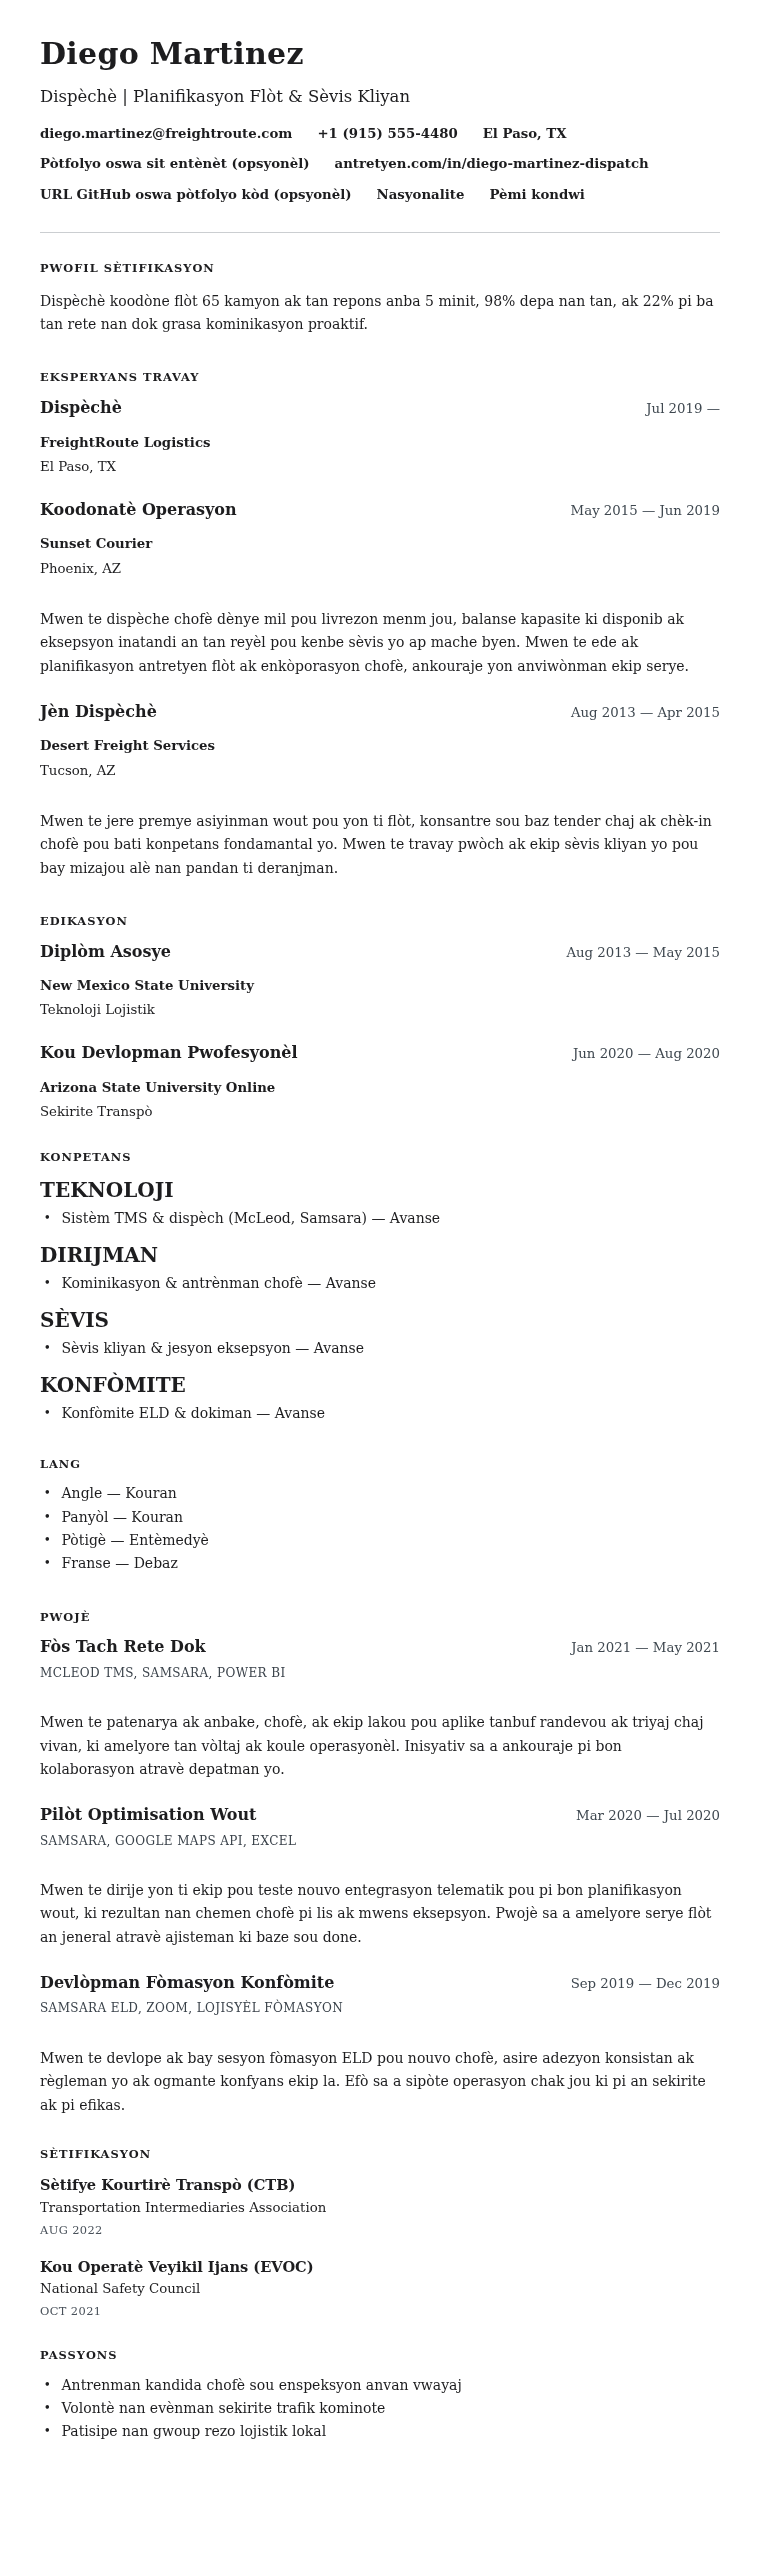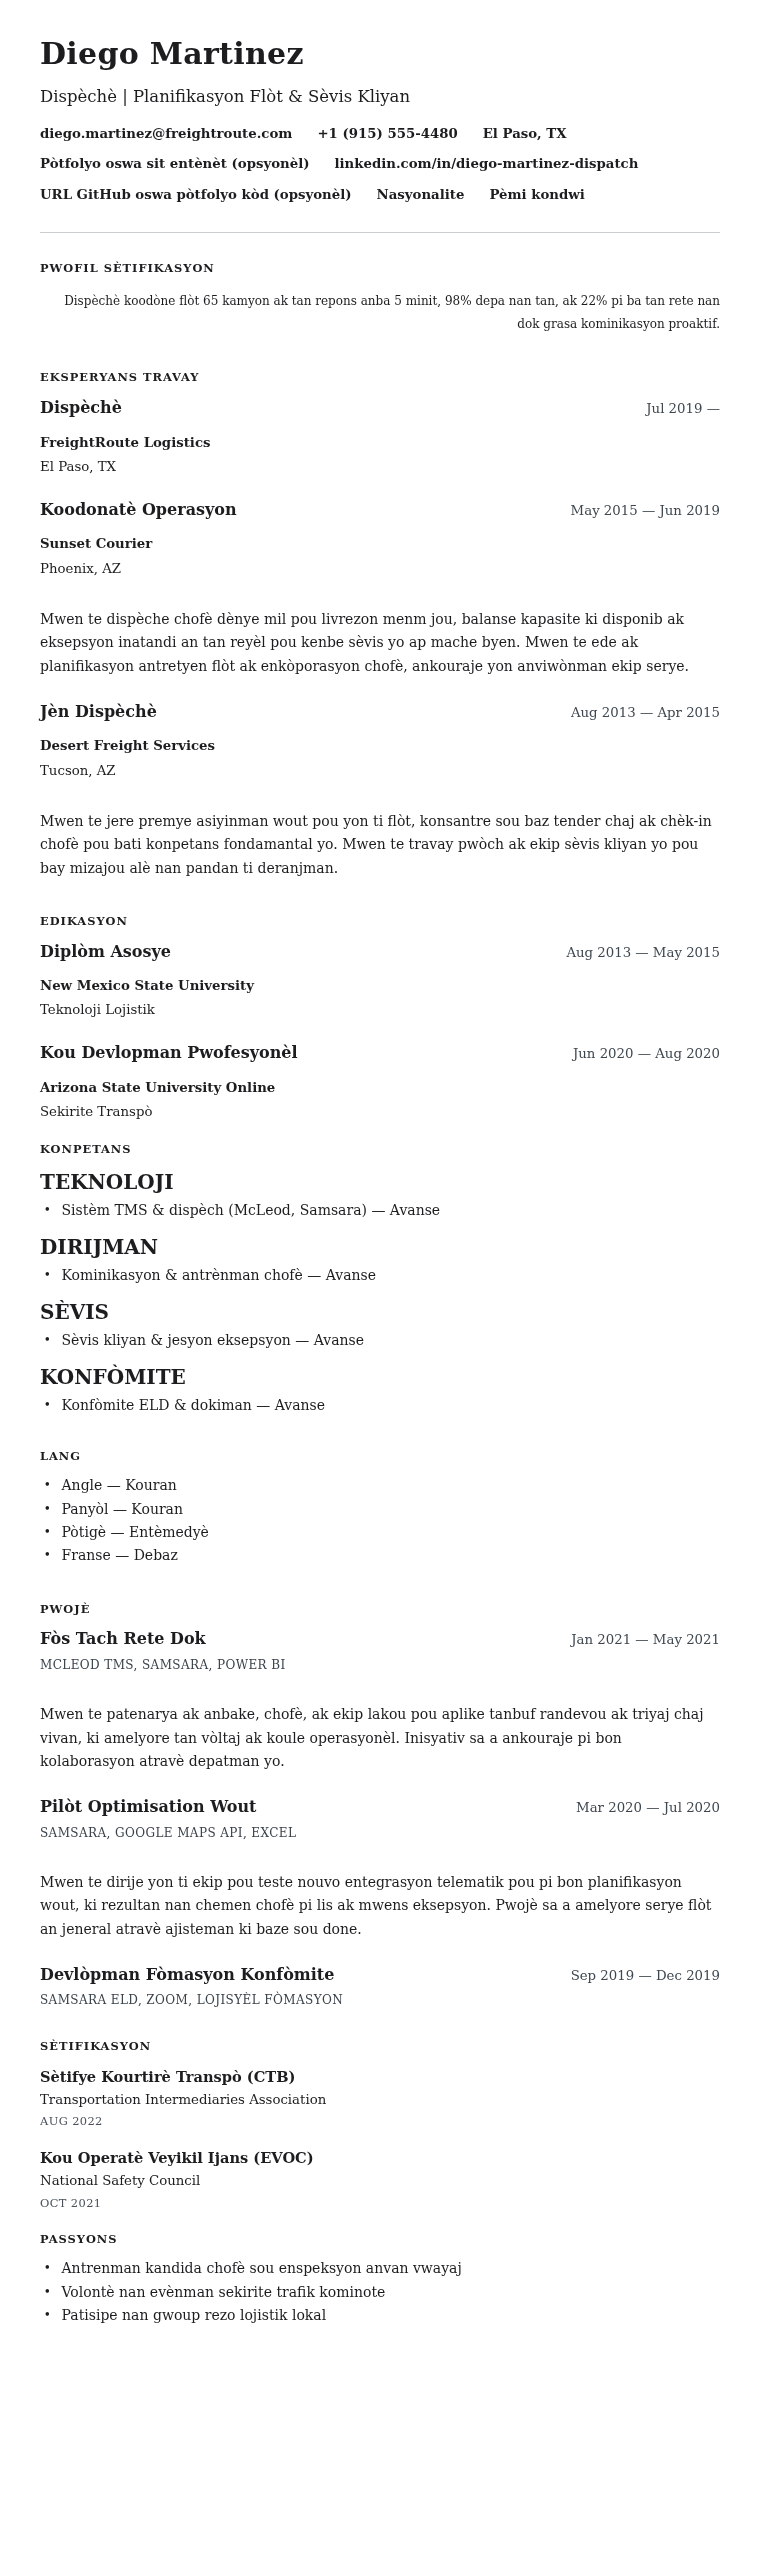--- a/index.html
+++ b/index.html
@@ -9,23 +9,23 @@
     font-family:"DejaVu Serif","Liberation Serif",serif;
     color:#1d1d1f;background:#ffffff;
   }
   .name{font-size:30px;line-height:38px;font-weight:700;margin:0;letter-spacing:0.3px;}
   .headline{font-size:16.5px;line-height:21px;margin:12.7px 0 0;}
   .contact-row{display:flex;flex-wrap:wrap;gap:0 25px;font-size:13.3px;line-height:17px;margin-top:13.3px;font-weight:bold;}
   .contact-row.first{margin-top:18.4px;}
   .divider{border:none;border-top:1.3px solid #cbced1;margin:29px 0 0;}
   .section-heading{font-size:11.4px;font-weight:700;letter-spacing:1px;margin:34px 0 0;}
   .section-heading.tight{margin-top:28px;}
-  .section-heading.skills-mt{margin-top:21px;}
+  .section-heading.skills-mt{margin-top:29px;}
   .section-heading.cert-mt{margin-top:30px;}
-  .summary{font-size:12px;line-height:23.4px;margin:15px 0 8px;text-align:right;}
+  .summary{font-size:14px;line-height:23.4px;margin:15px 0 8px;}
   .entry{margin-top:23px;}
   .entry.first{margin-top:12.7px;}
   .entry-head{display:flex;justify-content:space-between;align-items:baseline;}
   .entry-title{font-size:16px;font-weight:700;line-height:21.5px;margin:0;}
   .entry-date{font-size:13.3px;line-height:21.5px;color:#3e474f;margin-left:15px;white-space:nowrap;}
   .entry-sub{font-size:13.3px;line-height:18px;margin-top:14px;font-weight:bold;}
   .entry-loc{font-size:13.3px;line-height:18px;margin-top:6.3px;}
   .entry-desc{font-size:14px;line-height:23.4px;margin:30px 0 0;}
   .entry-stack{font-size:12px;line-height:16.5px;letter-spacing:0.4px;color:#3a424a;margin-top:5.7px;}
   .cert-entry{margin-top:19px;}
@@ -49,21 +49,21 @@
   <h1 class="name">Diego Martinez</h1>
   <div class="headline">Dispèchè | Planifikasyon Flòt &amp; Sèvis Kliyan</div>
 
   <div class="contact-row first">
     <span>diego.martinez@freightroute.com</span>
     <span>+1 (915) 555-4480</span>
     <span>El Paso, TX</span>
   </div>
   <div class="contact-row">
     <span>Pòtfolyo oswa sit entènèt (opsyonèl)</span>
-    <span>linkedin.com/in/diego-martinez-dispatch</span>
+    <span>antretyen.com/in/diego-martinez-dispatch</span>
   </div>
   <div class="contact-row">
     <span>URL GitHub oswa pòtfolyo kòd (opsyonèl)</span>
     <span>Nasyonalite</span>
     <span>Pèmi kondwi</span>
   </div>
 
   <hr class="divider">
 
   <h2 class="section-heading tight">PWOFIL SÈTIFIKASYON</h2>
@@ -170,20 +170,21 @@
     <div class="entry-stack">SAMSARA, GOOGLE MAPS API, EXCEL</div>
     <p class="entry-desc">Mwen te dirije yon ti ekip pou teste nouvo entegrasyon telematik pou pi bon planifikasyon wout, ki rezultan nan chemen chofè pi lis ak mwens eksepsyon. Pwojè sa a amelyore serye flòt an jeneral atravè ajisteman ki baze sou done.</p>
   </div>
 
   <div class="entry">
     <div class="entry-head">
       <h3 class="entry-title">Devlòpman Fòmasyon Konfòmite</h3>
       <span class="entry-date">Sep 2019 — Dec 2019</span>
     </div>
     <div class="entry-stack">SAMSARA ELD, ZOOM, LOJISYÈL FÒMASYON</div>
+    <p class="entry-desc">Mwen te devlope ak bay sesyon fòmasyon ELD pou nouvo chofè, asire adezyon konsistan ak règleman yo ak ogmante konfyans ekip la. Efò sa a sipòte operasyon chak jou ki pi an sekirite ak pi efikas.</p>
   </div>
 
   <h2 class="section-heading cert-mt">SÈTIFIKASYON</h2>
 
   <div class="cert-entry first">
     <h3 class="cert-title">Sètifye Kourtirè Transpò (CTB)</h3>
     <div class="cert-org">Transportation Intermediaries Association</div>
     <div class="cert-date">AUG 2022</div>
   </div>
 

